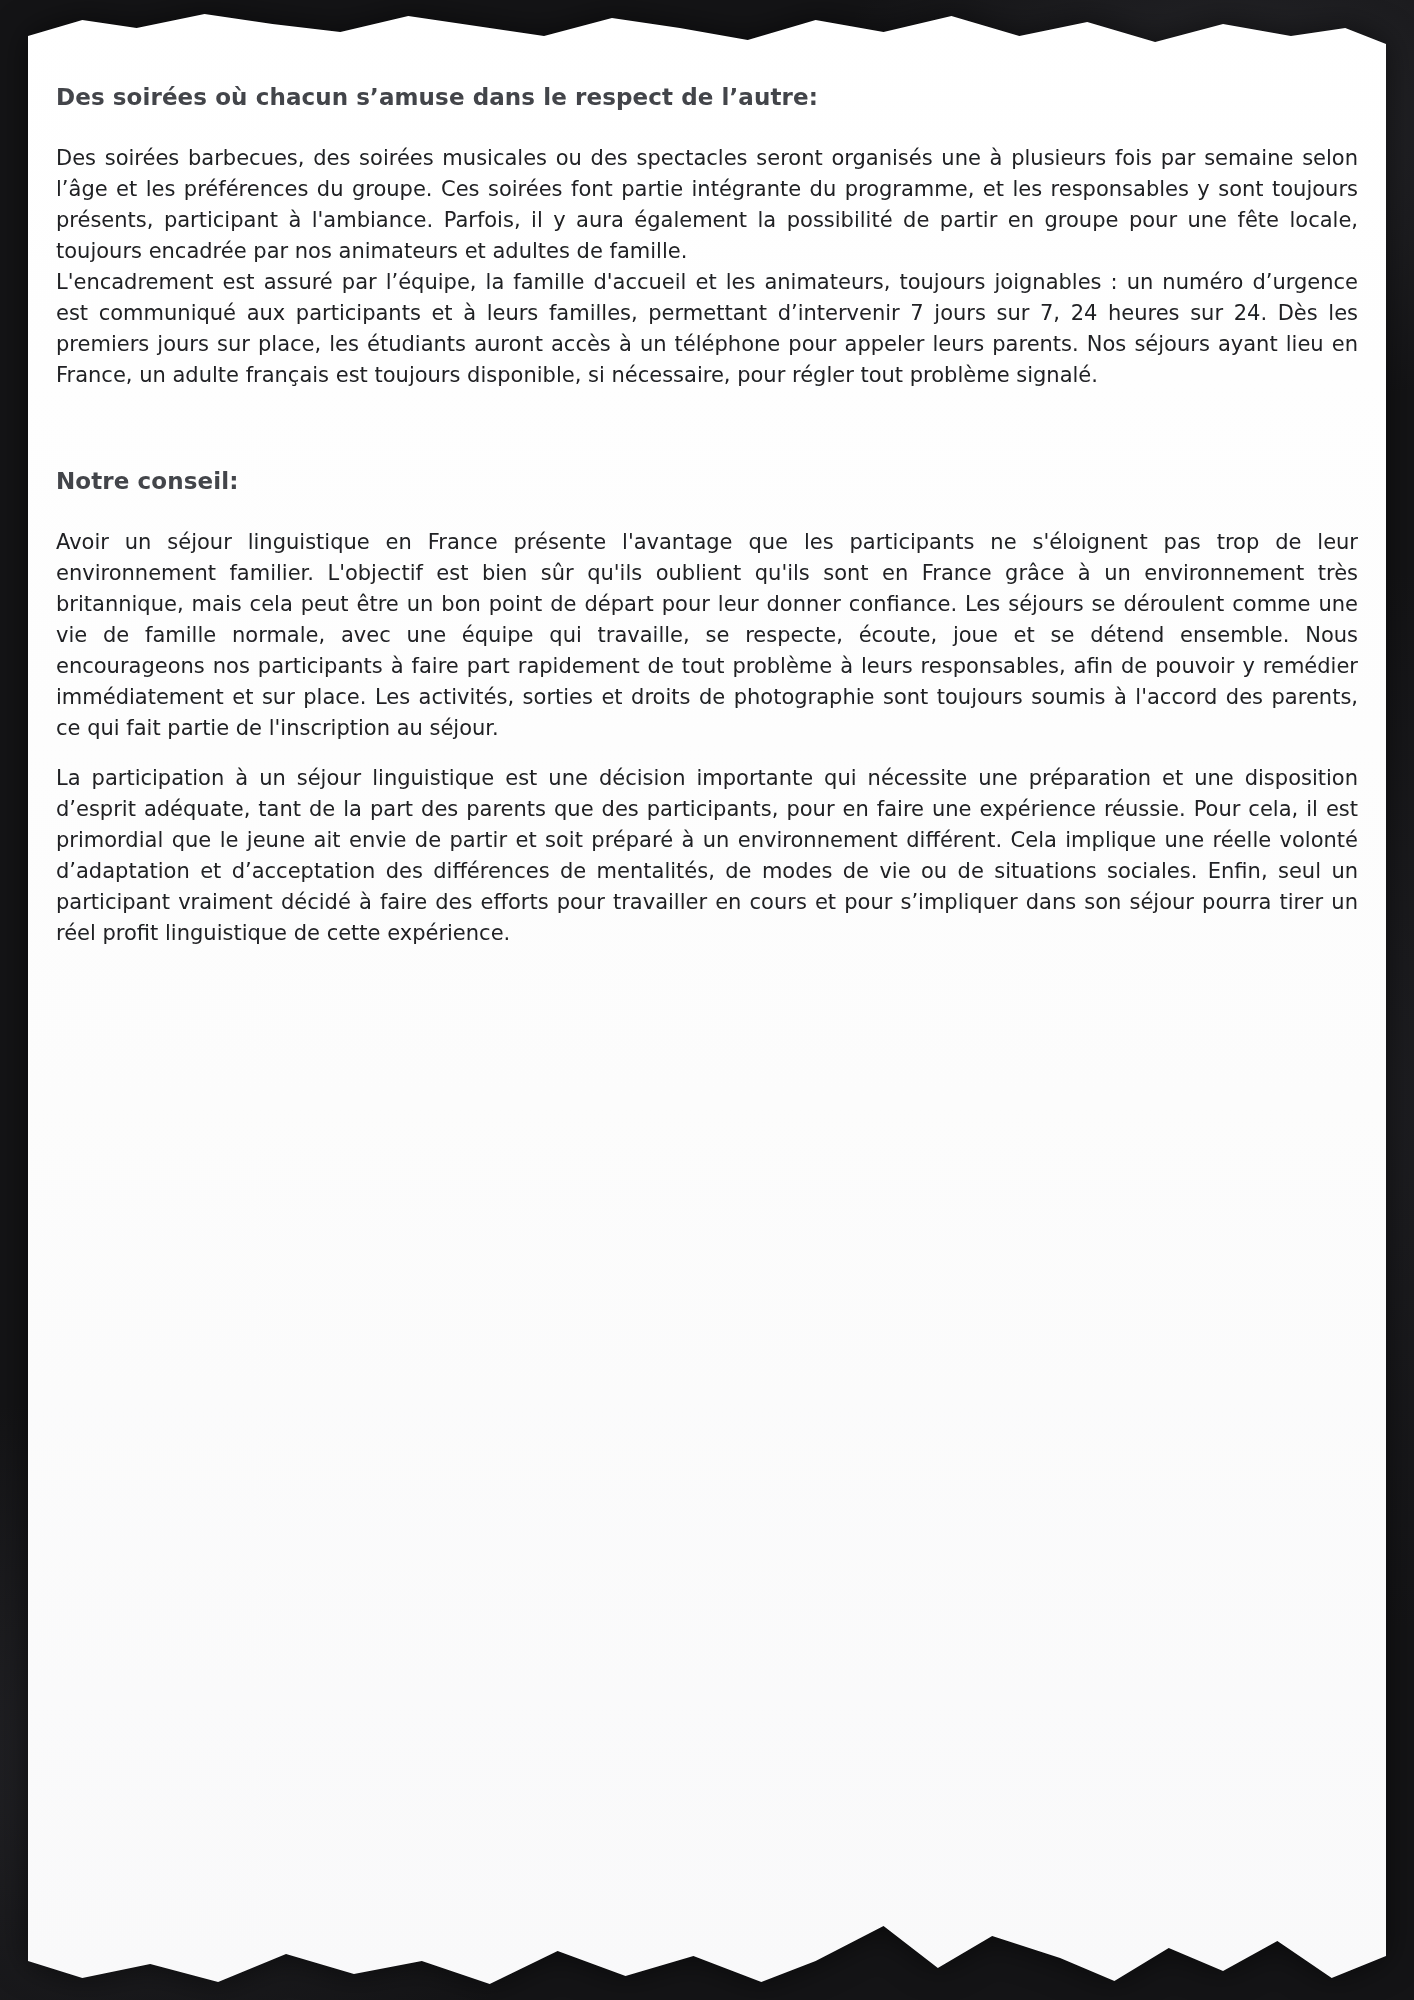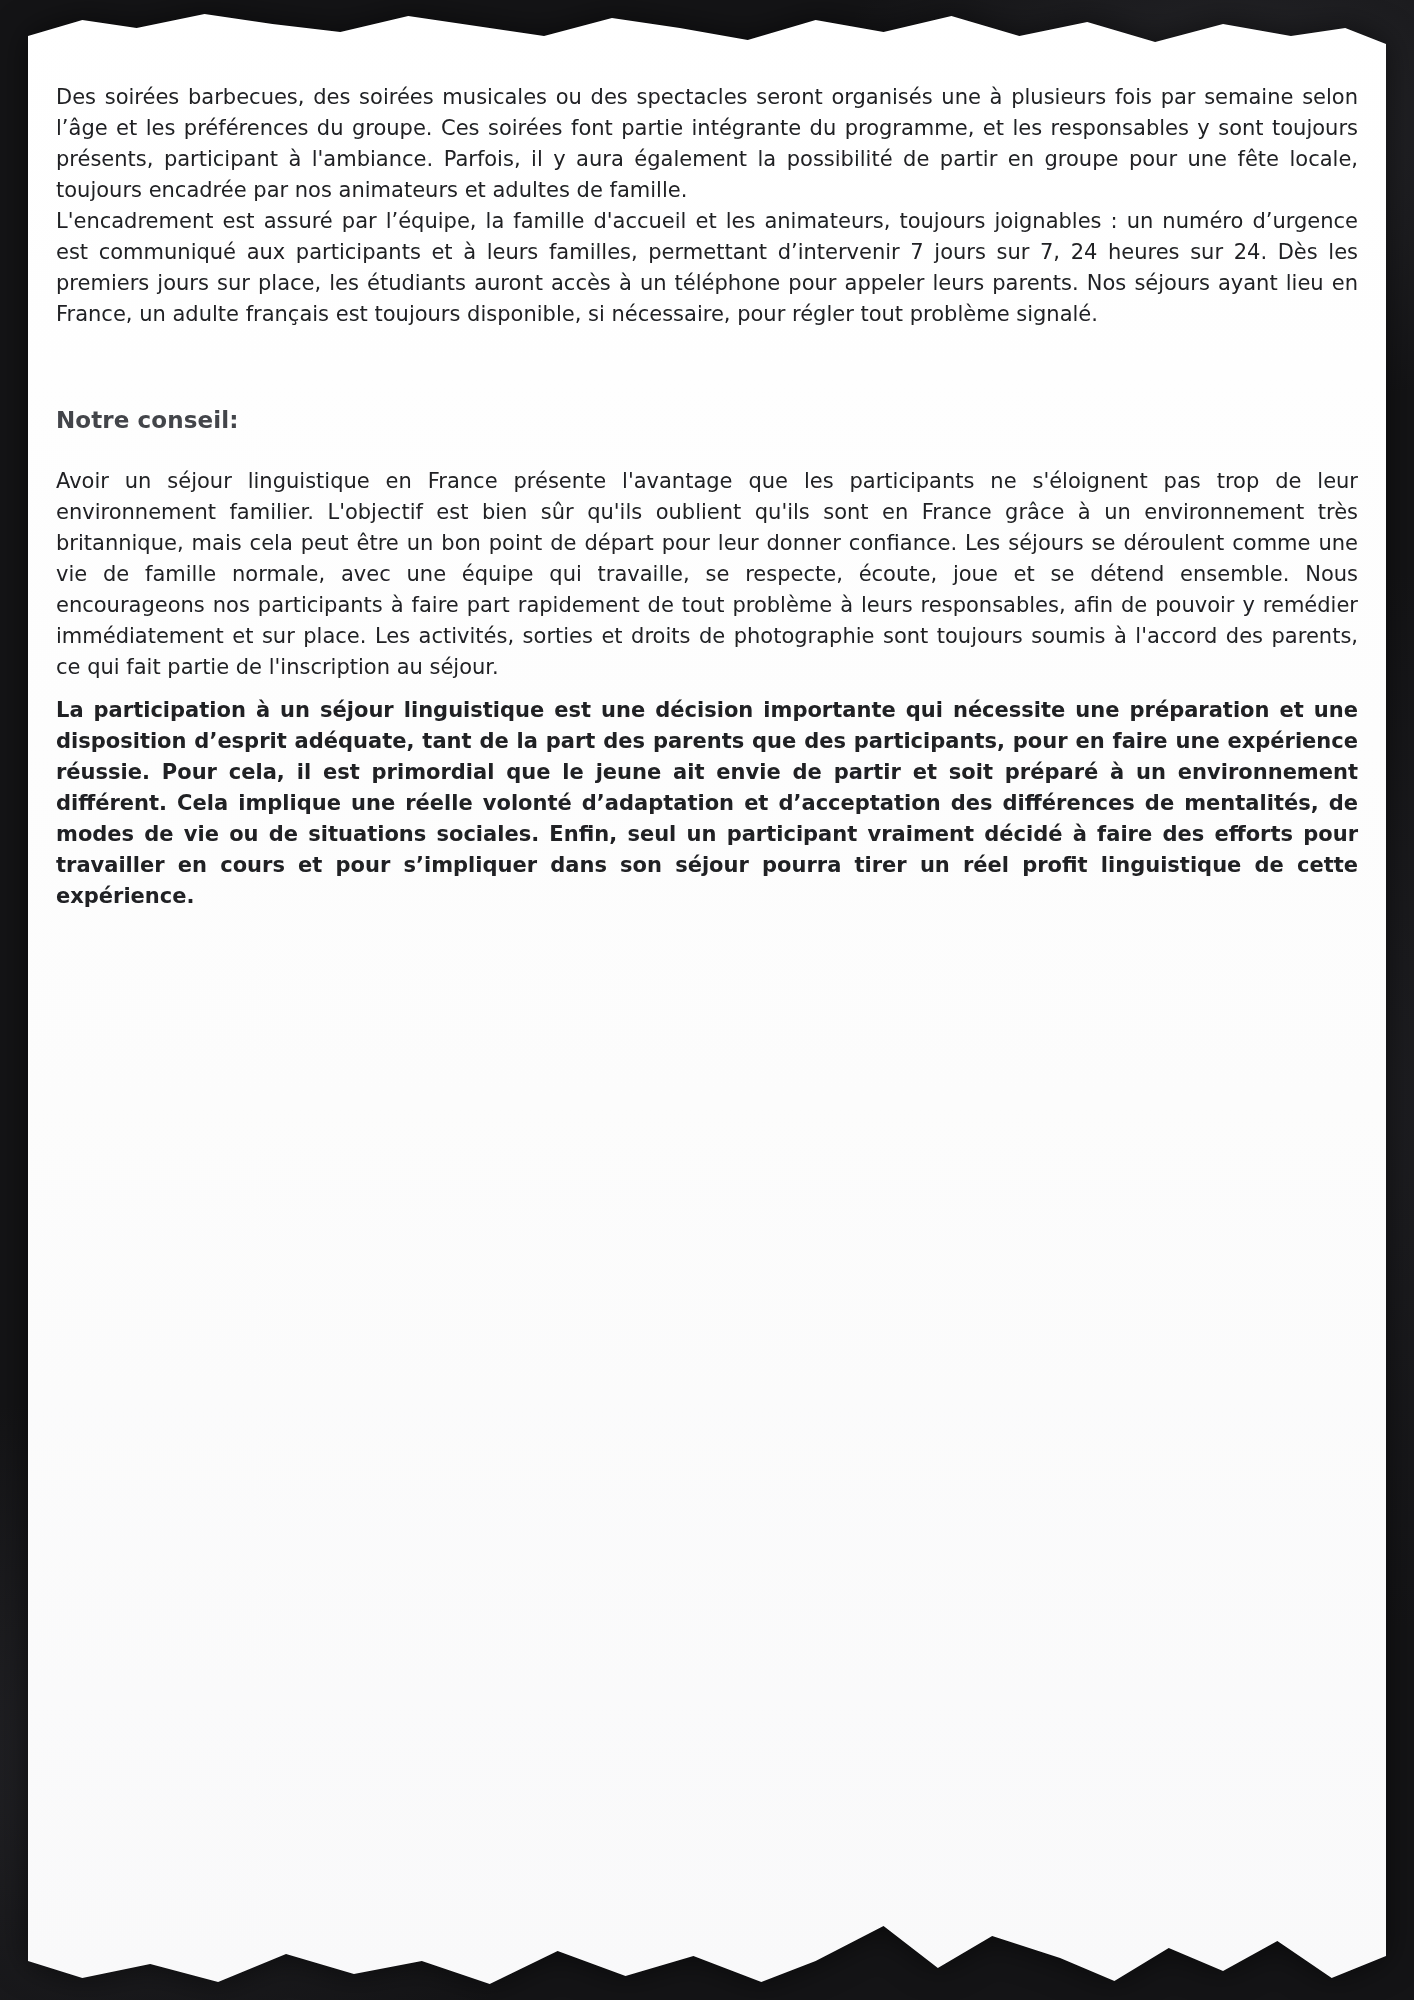--- a/index.html
+++ b/index.html
@@ -72,32 +72,32 @@
     margin: 0;
     font-size: 21px;
     line-height: 31px;
     font-weight: 400;
     color: #202124;
     text-align: justify;
     text-justify: inter-word;
   }
 
   .para + .para {
-    margin-top: 12px;
-    font-weight: bold;
+    margin-top: 19px;
   }
 </style>
 </head>
 <body>
 
 <div class="stage">
   <div class="paper-wrap">
     <div class="paper">
 
       <section class="doc-section">
+        <h2 class="heading">Des soirées où chacun s’amuse dans le respect de l’autre:</h2>
         <p class="para">Des soirées barbecues, des soirées musicales ou des spectacles seront organisés une à plusieurs fois par semaine selon l’âge et les préférences du groupe. Ces soirées font partie intégrante du programme, et les responsables y sont toujours présents, participant à l'ambiance. Parfois, il y aura également la possibilité de partir en groupe pour une fête locale, toujours encadrée par nos animateurs et adultes de famille.</p>
       </section>
 
       <section class="doc-section">
         <p class="para">L'encadrement est assuré par l’équipe, la famille d'accueil et les animateurs, toujours joignables : un numéro d’urgence est communiqué aux participants et à leurs familles, permettant d’intervenir 7 jours sur 7, 24 heures sur 24. Dès les premiers jours sur place, les étudiants auront accès à un téléphone pour appeler leurs parents. Nos séjours ayant lieu en France, un adulte français est toujours disponible, si nécessaire, pour régler tout problème signalé.</p>
       </section>
 
       <section class="doc-section">
         <h2 class="heading">Notre conseil:</h2>
         <p class="para">Avoir un séjour linguistique en France présente l'avantage que les participants ne s'éloignent pas trop de leur environnement familier. L'objectif est bien sûr qu'ils oublient qu'ils sont en France grâce à un environnement très britannique, mais cela peut être un bon point de départ pour leur donner confiance. Les séjours se déroulent comme une vie de famille normale, avec une équipe qui travaille, se respecte, écoute, joue et se détend ensemble. Nous encourageons nos participants à faire part rapidement de tout problème à leurs responsables, afin de pouvoir y remédier immédiatement et sur place. Les activités, sorties et droits de photographie sont toujours soumis à l'accord des parents, ce qui fait partie de l'inscription au séjour.</p>

